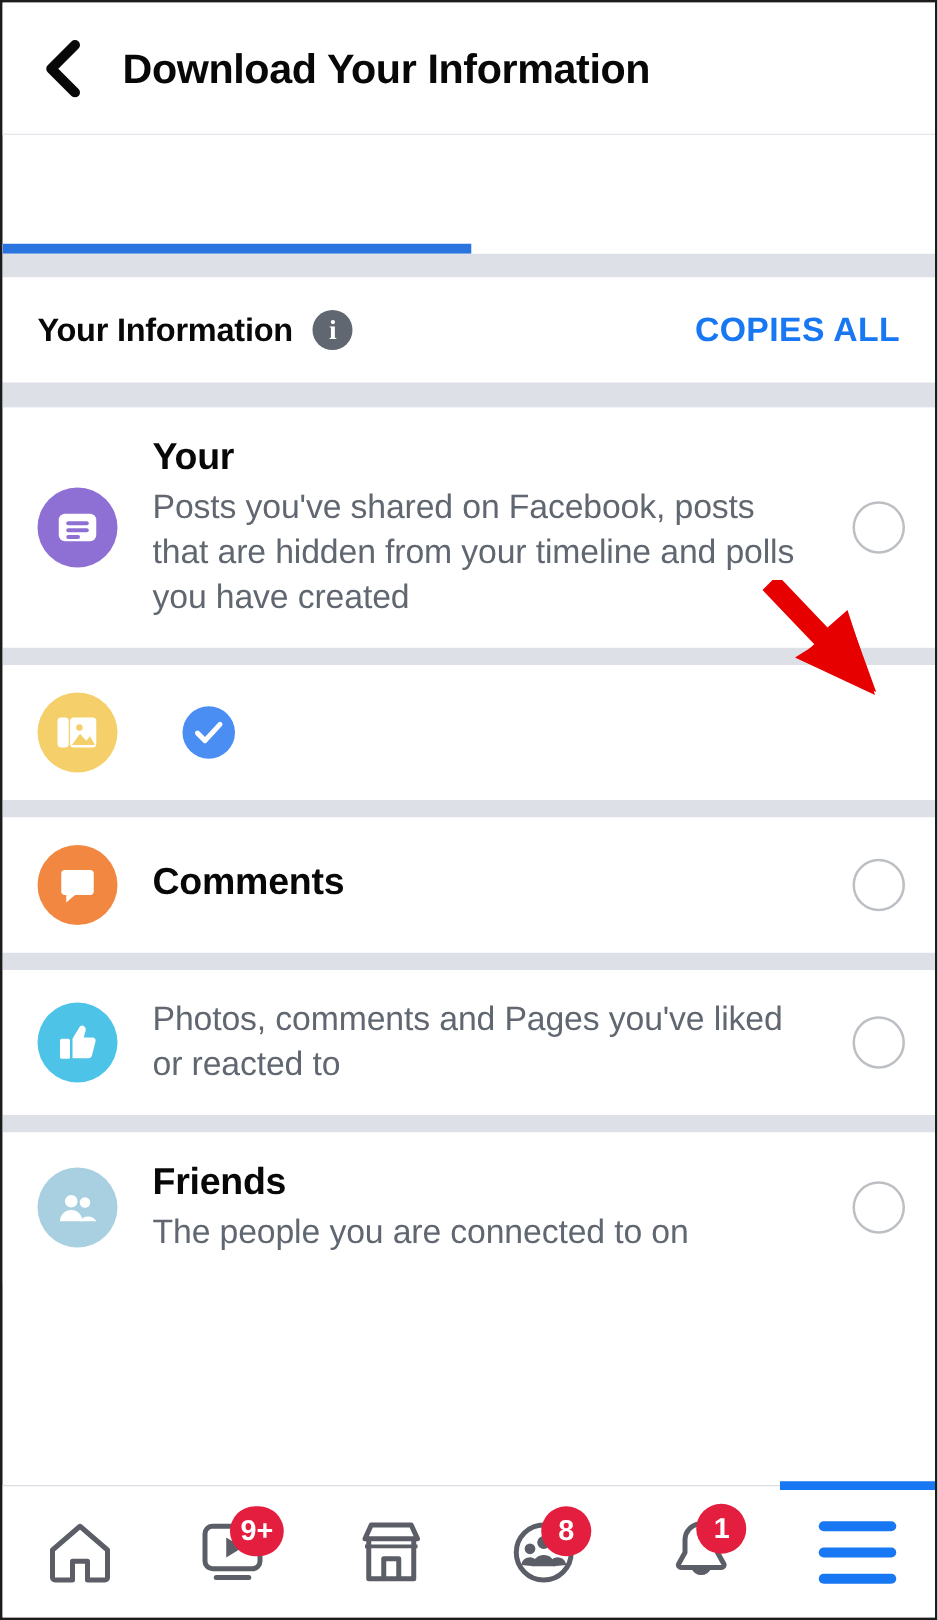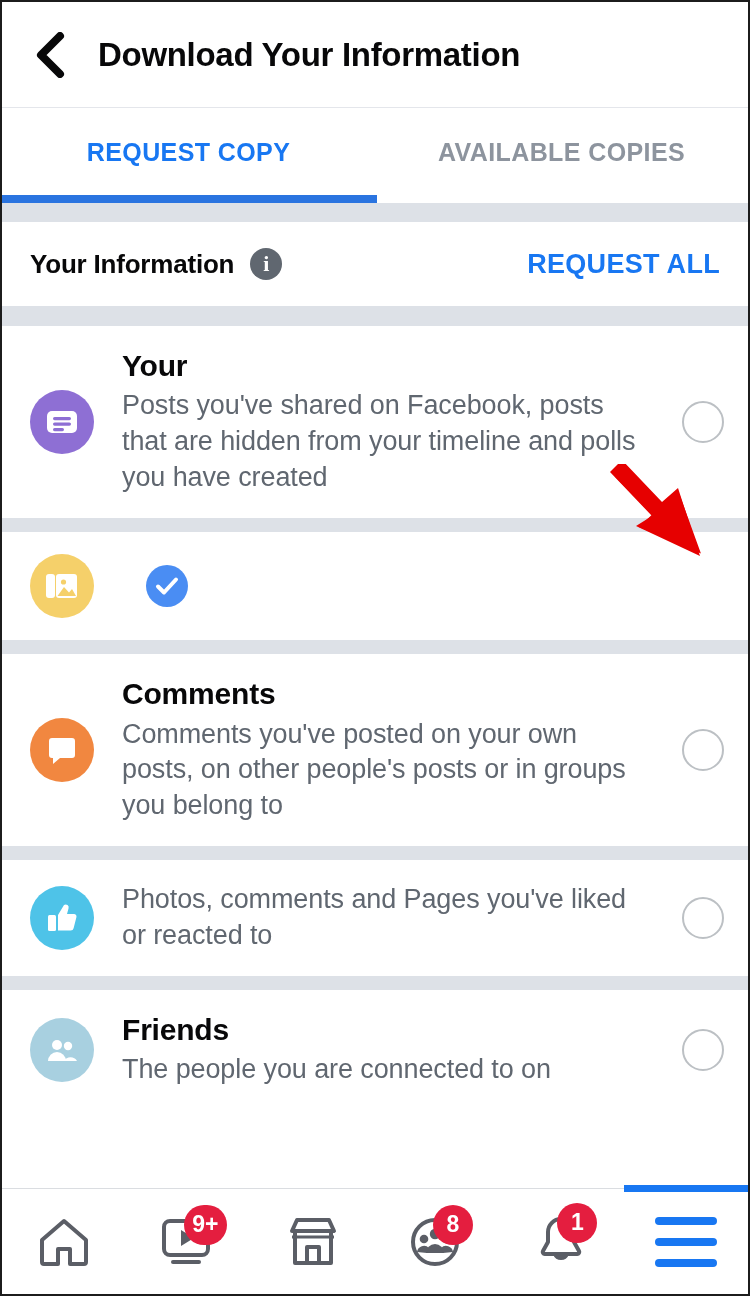--- a/index.html
+++ b/index.html
@@ -302,33 +302,29 @@
 
   <div class="header">
     <div class="back-btn">
       <svg class="back-chevron" width="34" height="46" viewBox="0 0 34 46">
         <polyline points="27,4 8,23 27,42" fill="none" stroke="#080809" stroke-width="8" stroke-linecap="round" stroke-linejoin="round"></polyline>
       </svg>
     </div>
     <div class="header-title">Download Your Information</div>
   </div>
 
-  <div class="tabs">
-    <div class="tab active">REQUEST COPY</div>
-    <div class="tab inactive">AVAILABLE COPIES</div>
-  </div>
   <div class="tab-underline-wrap">
     <div class="tab-underline"></div>
   </div>
   <div class="band band-tabs"></div>
 
   <div class="section-head">
     <div class="section-title">Your Information</div>
     <div class="info-icon">i</div>
-    <div class="select-all">REQUEST ALL</div>
+    <div class="select-all">COPIES ALL</div>
   </div>
   <div class="band band-section"></div>
 
   <div class="list">
 
     <div class="row">
       <div class="row-icon-col">
         <div class="circ" style="background:#8e6fd4">
           <svg width="34" height="34" viewBox="0 0 34 34">
             <rect x="2" y="6" width="30" height="22" rx="5" fill="#ffffff"></rect>
@@ -372,21 +368,20 @@
     <div class="row">
       <div class="row-icon-col">
         <div class="circ" style="background:#f18740">
           <svg width="32" height="34" viewBox="0 0 32 34">
             <path d="M6 5 h20 a3 3 0 0 1 3 3 v14 a3 3 0 0 1 -3 3 h-12 l-7 6 v-6 h-1 a3 3 0 0 1 -3 -3 v-14 a3 3 0 0 1 3 -3 z" fill="#ffffff"></path>
           </svg>
         </div>
       </div>
       <div class="row-text">
         <div class="row-title">Comments</div>
-        <div class="row-desc">Comments you've posted on your own posts, on other people's posts or in groups you belong to</div>
       </div>
       <div class="row-check-col">
         <div class="cbox off"></div>
       </div>
     </div>
     <div class="row-sep"></div>
 
     <div class="row">
       <div class="row-icon-col">
         <div class="circ" style="background:#4ec3e8">

